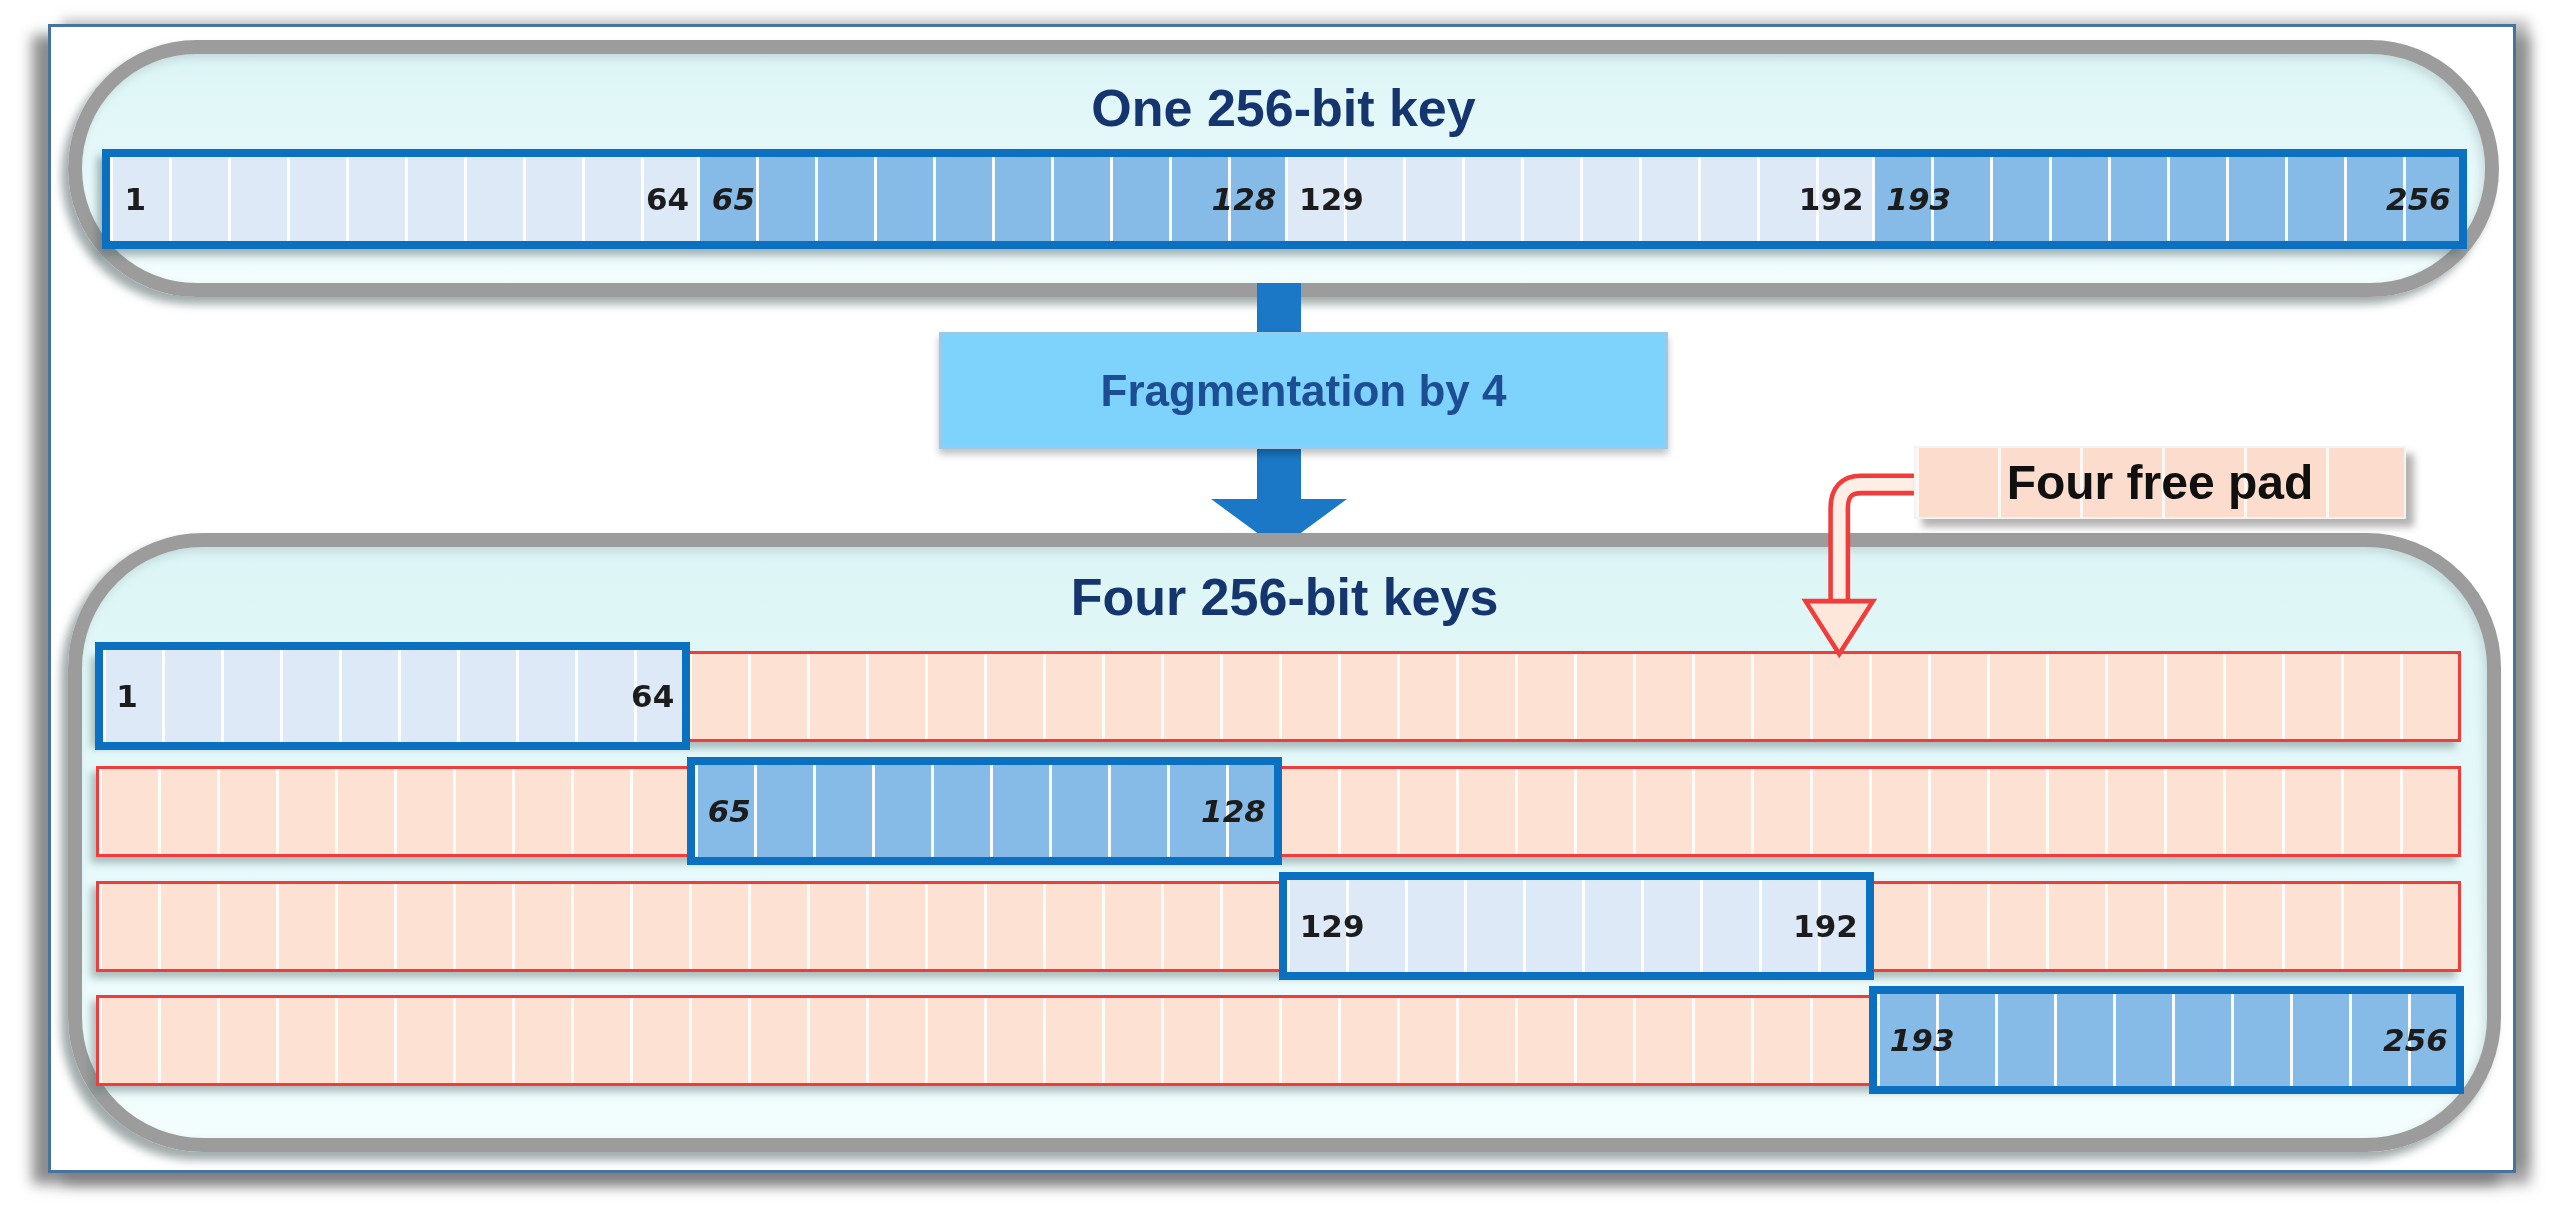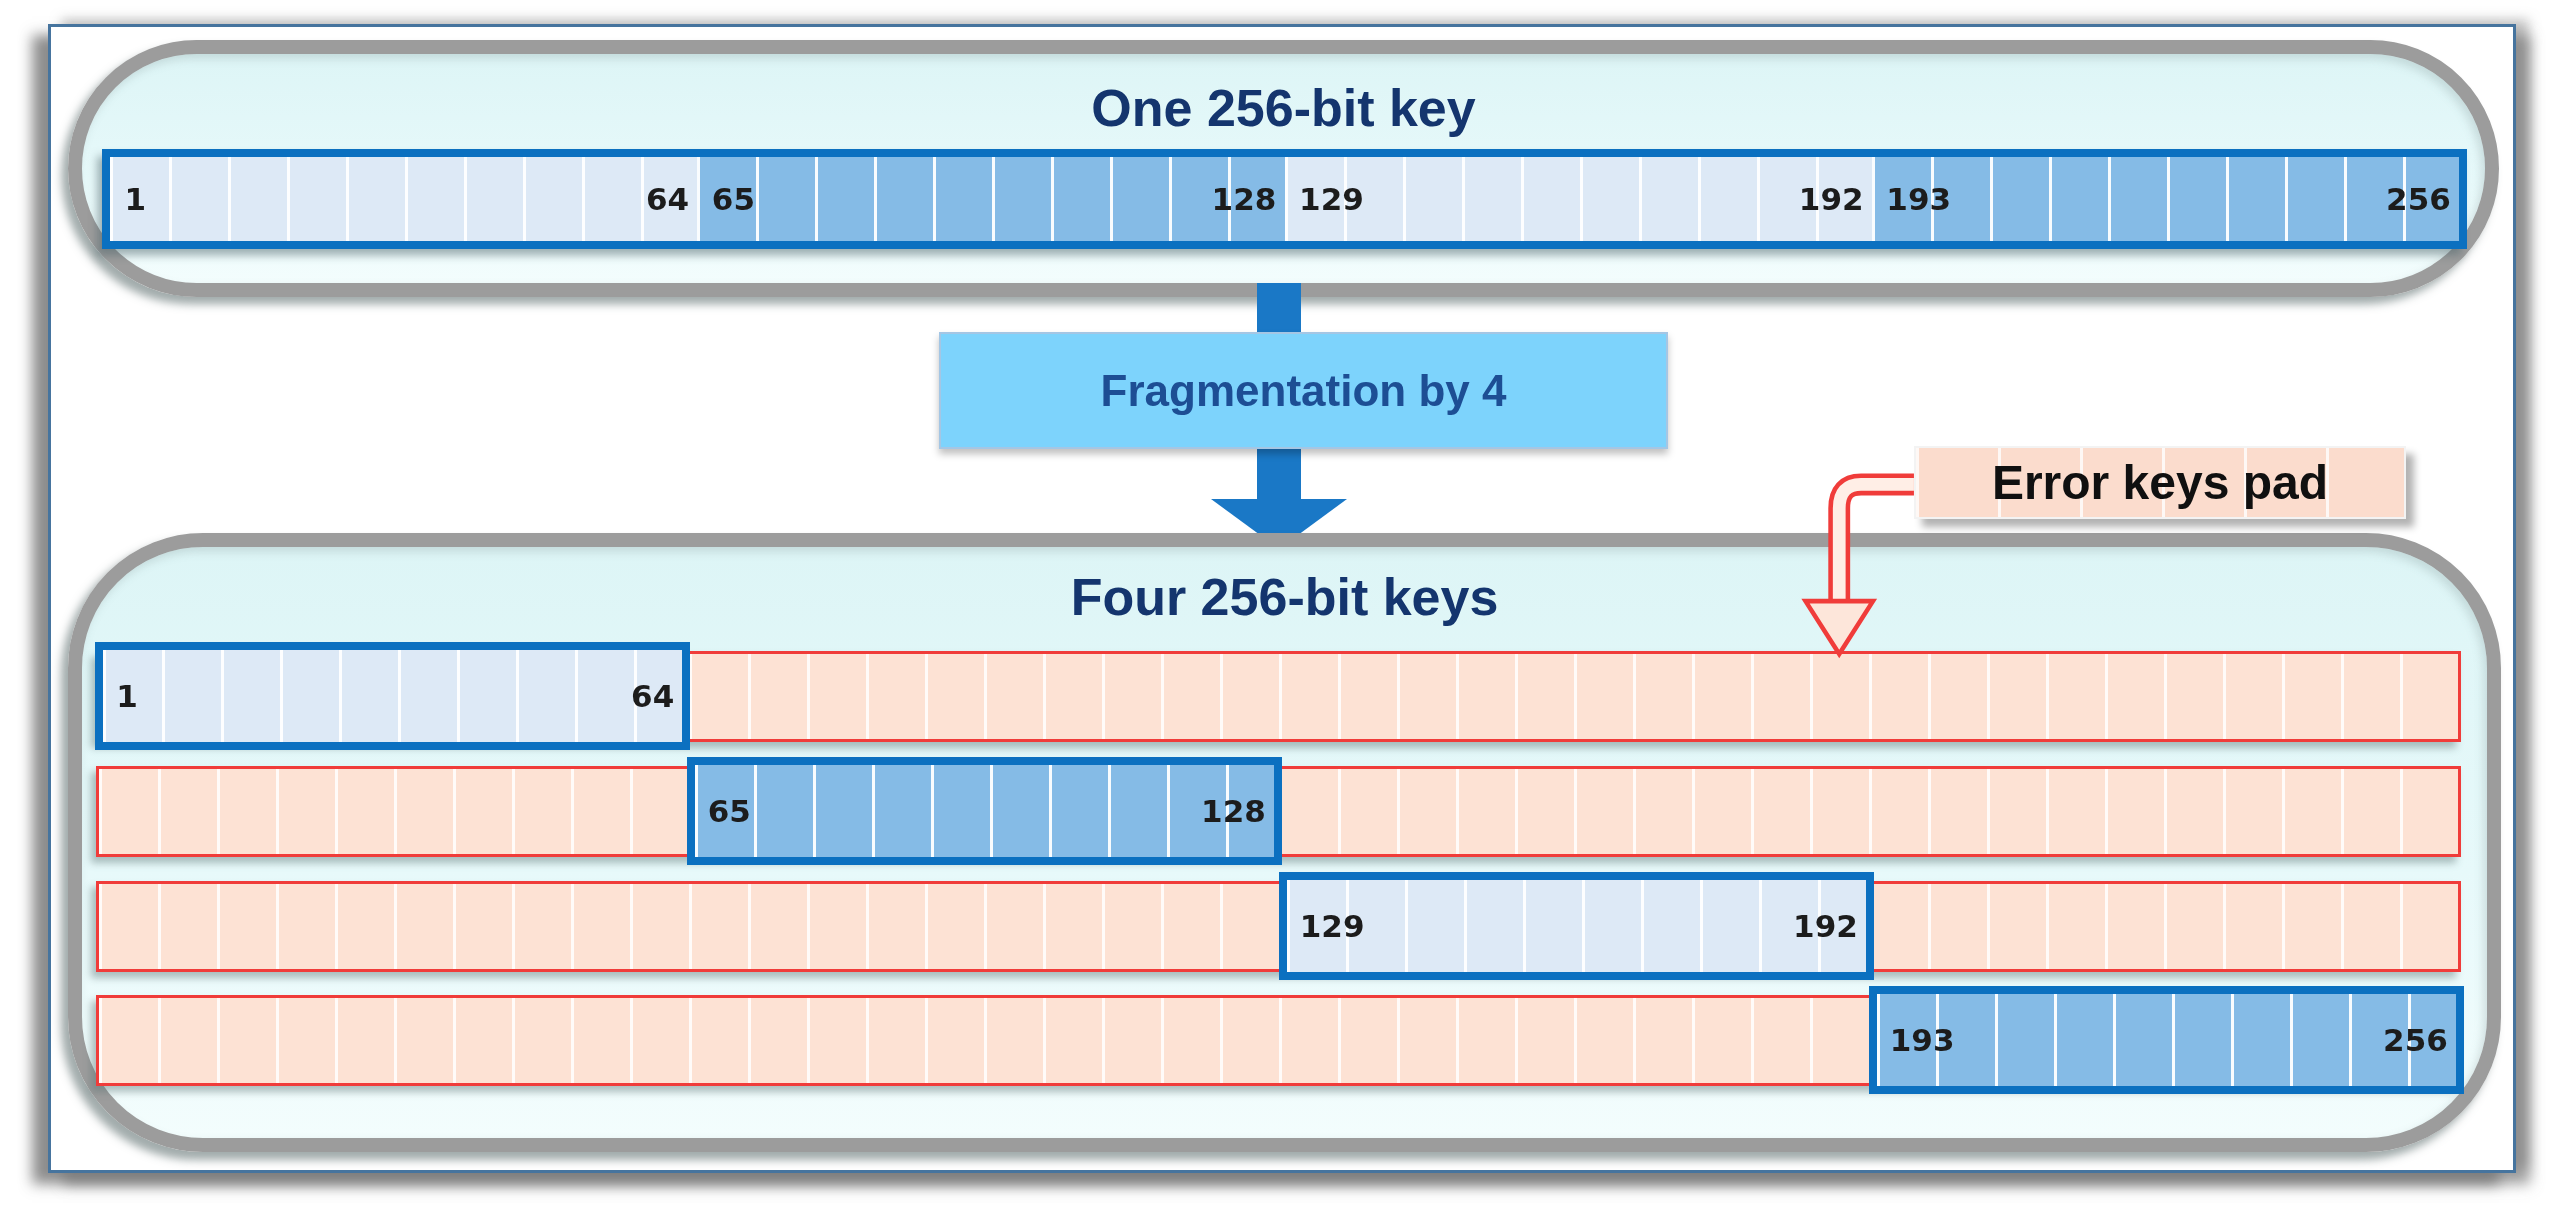--- a/index.html
+++ b/index.html
@@ -38,21 +38,21 @@
   .key-bar{
     position:absolute;left:102px;top:149px;width:2365px;height:100px;
     border:8.2px solid #0b70c0;box-sizing:border-box;display:flex;
     box-shadow:-5.5px 7.3px 8.2px rgba(75,100,105,.5);
   }
   .quarter{
     flex:1 1 0;display:flex;align-items:center;justify-content:space-between;
     padding:0 8.2px 0 14.6px;box-sizing:border-box;
   }
   .tone-light{background-color:#dde9f6;}
-  .tone-medium{background-color:#85bbe6;}
+  .tone-medium{background-color:#85bbe6;font-style:italic;}
   .num{
     font-family:"DejaVu Sans",sans-serif;font-weight:bold;
     font-size:31px;color:#1c1c1c;line-height:1;white-space:nowrap;
   }
   
   .key-row{
     position:absolute;left:96px;width:2365px;height:91px;
     background-color:#fde2d4;border:3.6px solid #f03c3a;box-sizing:border-box;
     background-image:linear-gradient(to right,rgba(255,255,255,.85) 0 2.7px,transparent 2.7px);
     background-size:59px 100%;
@@ -126,21 +126,21 @@
   <div class="frag-box">
     <div class="frag-line">Fragmentation by 4</div>
   </div>
 
   <svg class="pad-arrow" width="201" height="246" viewBox="0 0 220 270">
     <path d="M 150 62 L 92 62 Q 68 62 68 88 L 68 192" fill="none" stroke="#f03c3a" stroke-width="24" stroke-linecap="butt" stroke-linejoin="round"></path>
     <path d="M 150 62 L 92 62 Q 68 62 68 88 L 68 192" fill="none" stroke="#ffeee6" stroke-width="14" stroke-linecap="butt" stroke-linejoin="round"></path>
     <polygon points="31,190 105,190 68,248" fill="#fde6da" stroke="#f03c3a" stroke-width="5" stroke-linejoin="miter"></polygon>
   </svg>
   <div class="pad-label">
-    <span>Error keys pad</span>
+    <span>Four free pad</span>
   </div>
 
   <div class="panel panel-bottom">
     <div class="panel-title">Four 256-bit keys</div>
   </div>
 
   <div class="key-row" style="top:651px;">
     <div class="key-seg seg-q0 cells tone-light">
       <span class="num">1</span>
       <span class="num">64</span>

